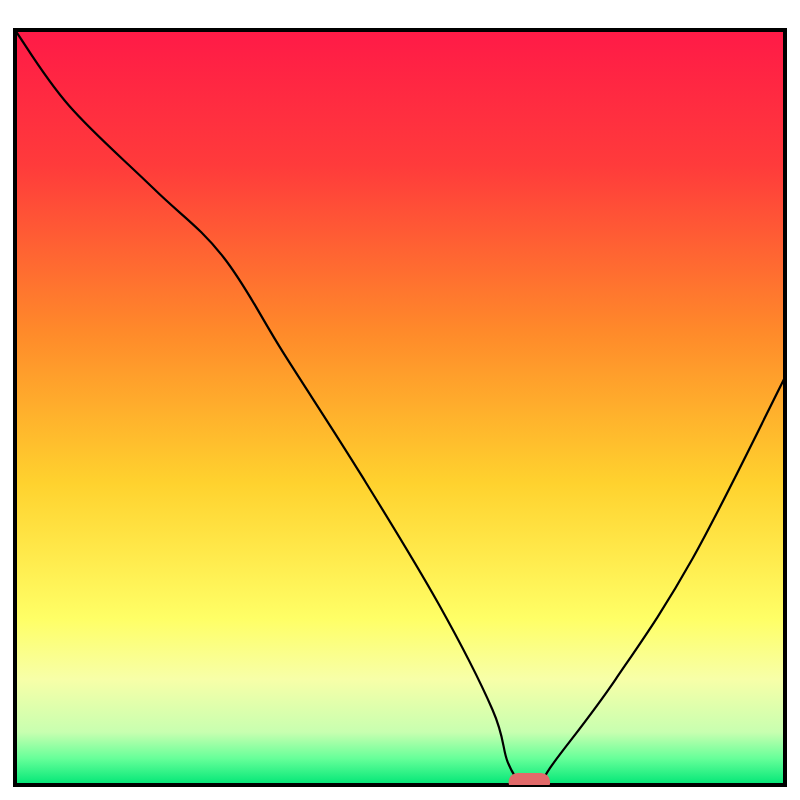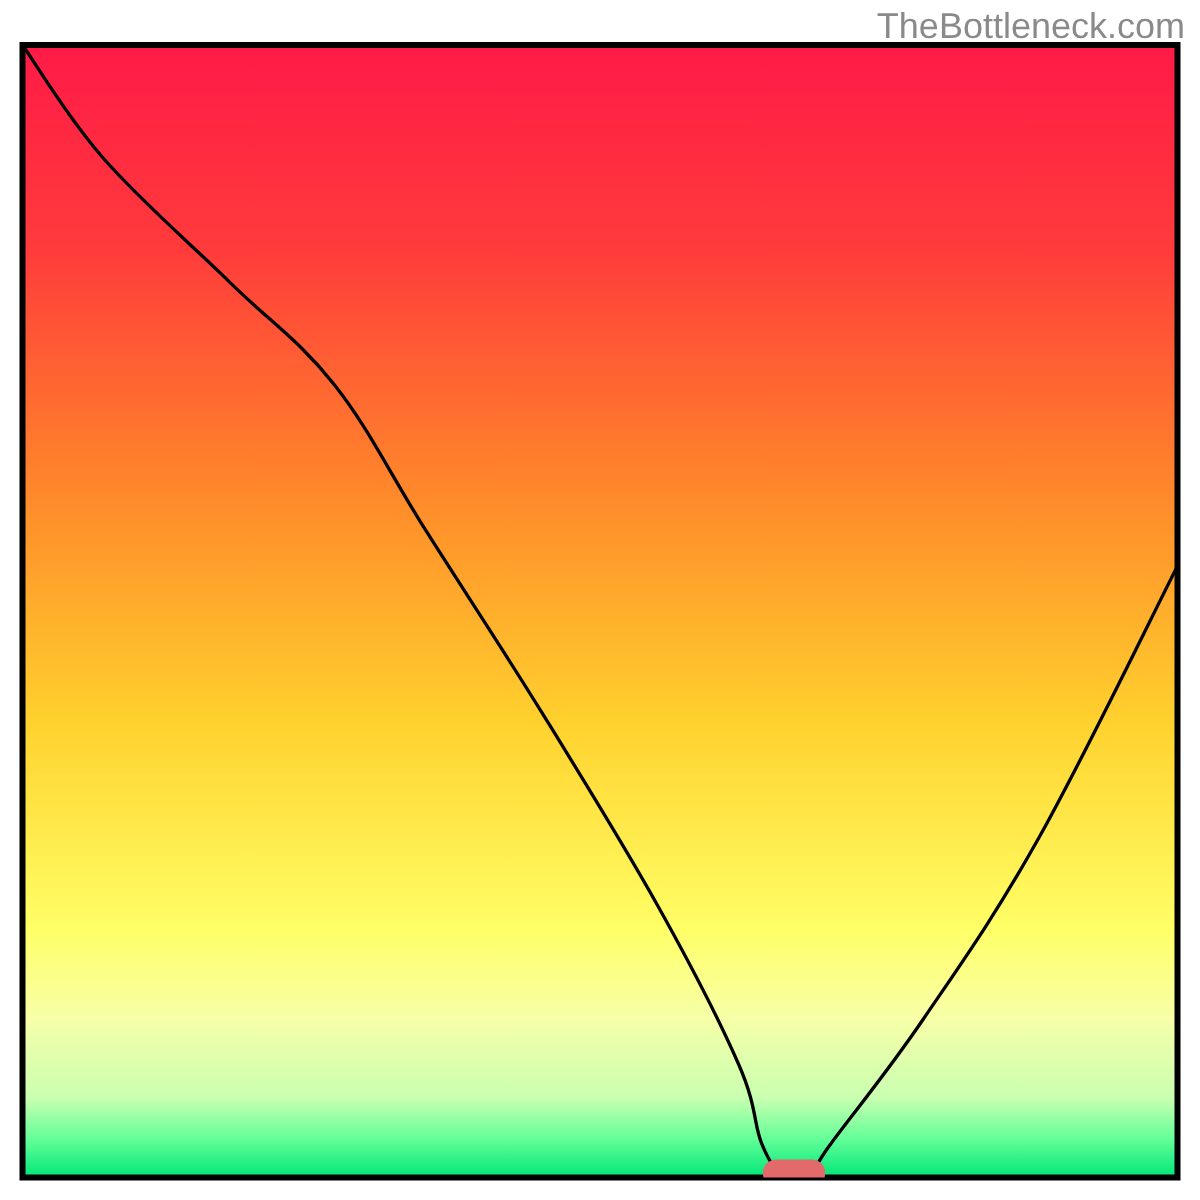--- a/index.html
+++ b/index.html
@@ -29,21 +29,20 @@
     position: absolute;
     top: 0;
     left: 0;
   }
 </style>
 </head>
 <body>
 
 <div class="frame">
 
-  <div class="watermark">TheBottleneck.com</div>
 
   <svg class="chart" width="800" height="800" viewBox="0 0 800 800">
     <defs>
       <linearGradient id="bg-grad" x1="0" y1="0" x2="0" y2="1">
       <stop offset="0%" stop-color="#ff1a47"></stop>
           <stop offset="18%" stop-color="#ff3b3b"></stop>
           <stop offset="40%" stop-color="#ff8a2a"></stop>
           <stop offset="60%" stop-color="#ffd22e"></stop>
           <stop offset="78%" stop-color="#ffff66"></stop>
           <stop offset="86%" stop-color="#f7ffa8"></stop>

